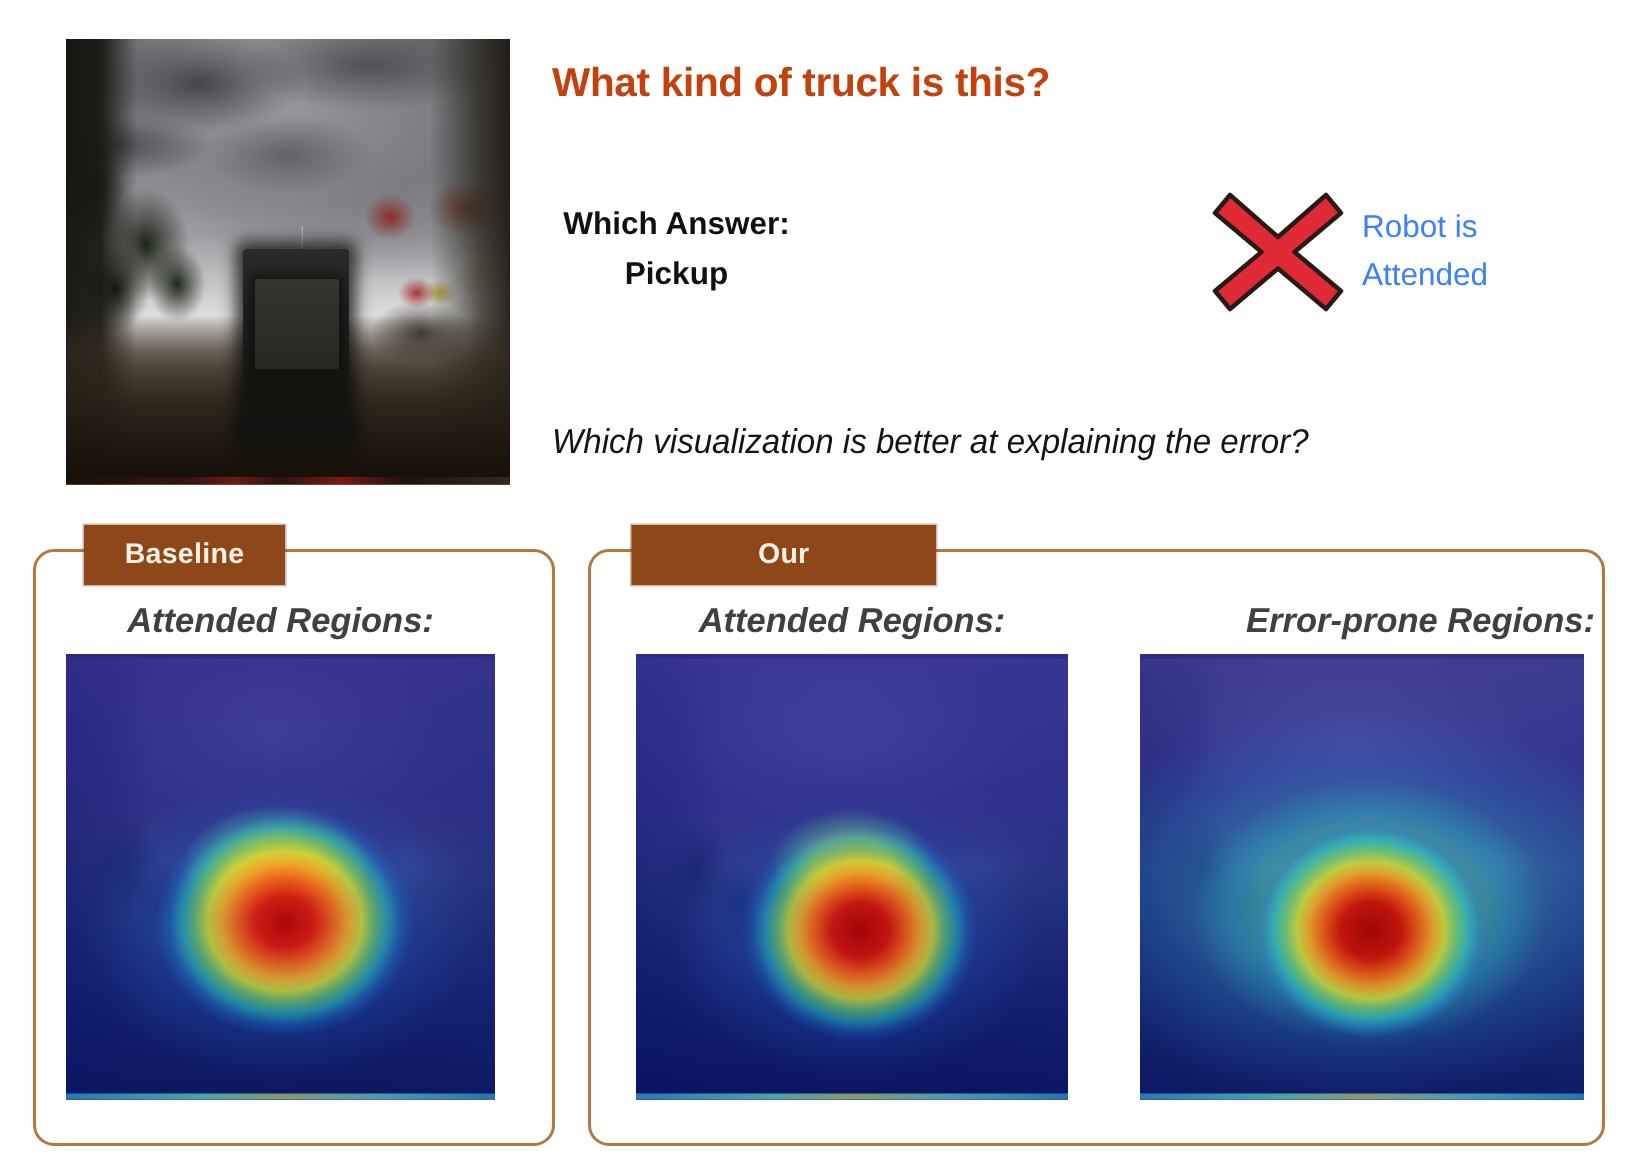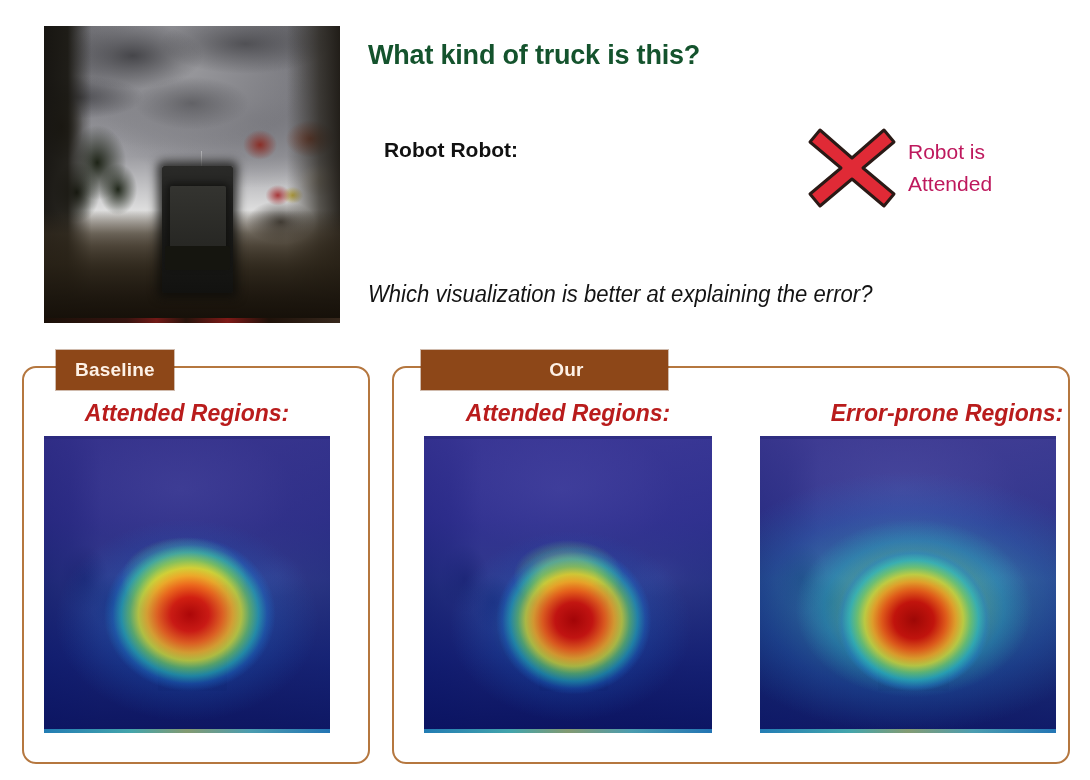--- a/index.html
+++ b/index.html
@@ -98,21 +98,21 @@
     background: linear-gradient(90deg, #1a1008 0%, #3a1410 28%, #7c1a18 38%, #2a140c 48%, #8a1a18 62%, #20120a 76%, #3a2a1e 100%);
     opacity: .9;
   }
 
   
   #question-title {
     left: 368px; top: 40px;
     font-size: 27px;
     font-weight: bold;
     letter-spacing: -0.2px;
-    color: #14532d;
+    color: #c2410c;
     white-space: nowrap;
   }
   .answer-col { text-align: center; }
   .answer-label {
     font-size: 21px;
     font-weight: bold;
     color: #111111;
     white-space: nowrap;
     line-height: 1.0;
   }
@@ -129,21 +129,21 @@
 
   
   #incorrect-mark {
     left: 806px; top: 122px; width: 92px; height: 92px;
   }
   #incorrect-text {
     left: 908px; top: 136px;
     font-size: 21px;
     line-height: 32px;
     font-weight: 400;
-    color: #be185d;
+    color: #3b82f6;
     white-space: nowrap;
   }
 
   
   #compare-prompt {
     left: 368px; top: 281px;
     font-size: 23px;
     font-style: italic;
     font-weight: 500;
     color: #141414;
@@ -166,28 +166,28 @@
     background: #8d4718;
     color: #fdf1e6;
     font-size: 19px;
     font-weight: bold;
     text-align: center;
     line-height: 40px;
     height: 40px;
     letter-spacing: 0.2px;
     box-shadow: 0 0 0 1px rgba(120,60,20,.35);
   }
-  #badge-baseline { left: 56px;  top: 350px; width: 118px; }
-  #badge-our      { left: 421px; top: 350px; width: 203px; padding-left: 44px; }
+  #badge-baseline { left: 56px;  top: 350px; width: 134px; }
+  #badge-our      { left: 421px; top: 350px; width: 203px; }
 
   .viz-label {
     font-size: 23px;
     font-style: italic;
     font-weight: bold;
-    color: #b91c1c;
+    color: #404040;
     text-align: center;
     white-space: nowrap;
     line-height: 1.0;
   }
   #label-baseline-attended { left: 44px;  top: 402px; width: 286px; }
   #label-our-attended      { left: 424px; top: 402px; width: 288px; }
   #label-our-errorprone    { left: 799px; top: 402px; width: 296px; }
 
   
   .heatmap {
@@ -310,21 +310,22 @@
   <div class="abs antenna"></div>
   <div class="abs truck"></div>
   <div class="abs truck-cab"></div>
   <div class="abs truck-bumper"></div>
   <div class="abs photo-bottom-strip"></div>
 </div>
 
 <div class="abs" id="question-title">What kind of truck is this?</div>
 
 <div class="abs answer-col" id="robot-answer-col">
-  <div class="answer-label">Robot Robot:</div>
+  <div class="answer-label">Which Answer:</div>
+  <div class="answer-value">Pickup</div>
 </div>
 
 <div class="abs answer-col" id="actual-answer-col">
 </div>
 
 <div class="abs" id="incorrect-mark">
   <svg width="92" height="92" viewBox="0 0 92 92" aria-hidden="true">
     <polygon points="14,8 46,36 78,8 88,20 57,46 88,72 78,84 46,57 14,84 4,72 35,46 4,20" fill="#e02a36" stroke="#2a1a16" stroke-width="3" stroke-linejoin="round"></polygon>
   </svg>
 </div>

